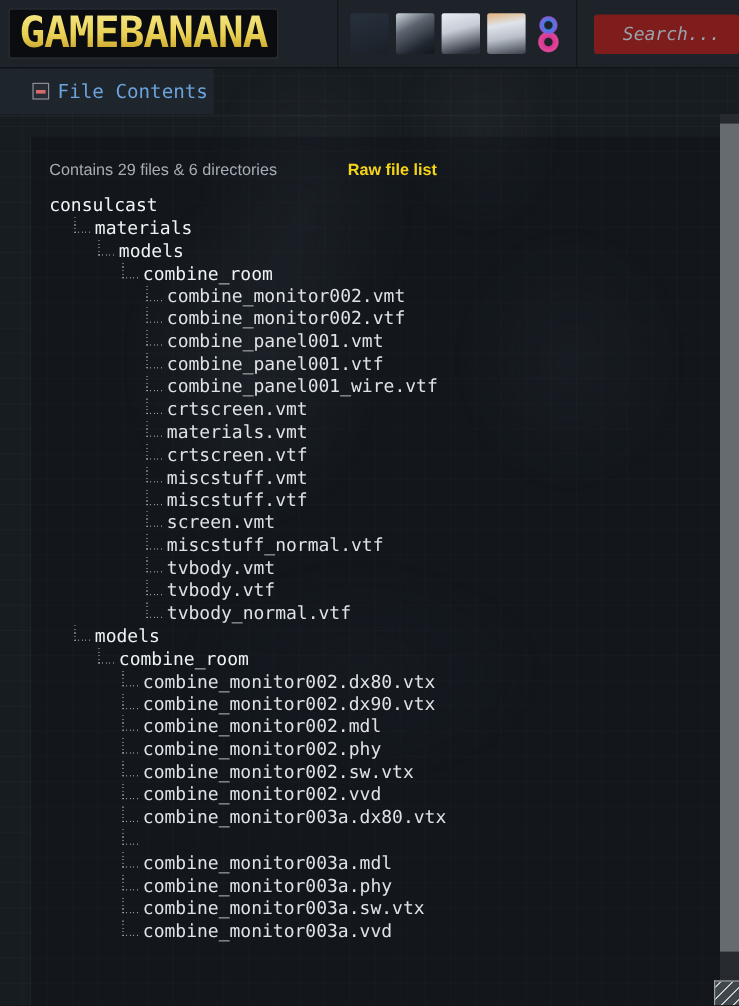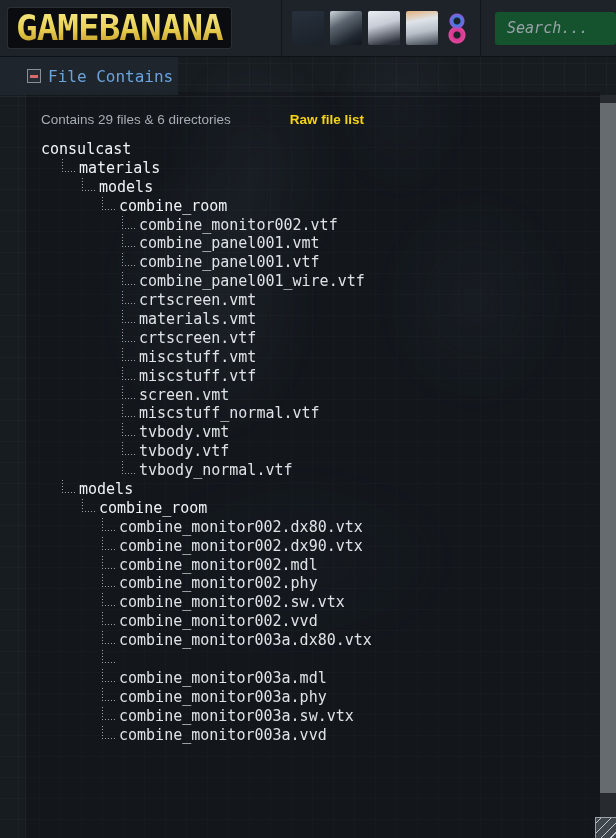--- a/index.html
+++ b/index.html
@@ -109,25 +109,25 @@
   .search-wrap {
     flex: 1 1 auto;
     height: 57px;
     display: flex; align-items: center;
     padding-left: 14px;
     overflow: hidden;
   }
   .search-box {
     height: 33px;
     width: 140px;
-    background: #14532d;
+    background: #7f1d1d;
     border: none;
     border-radius: 3px;
     display: flex; align-items: center;
-    padding: 0 12px;
+    padding: 0 24px;
     overflow: hidden;
   }
   .search-ph {
     font-family: "DejaVu Sans Mono", monospace;
     font-style: italic;
     font-size: 15px;
     color: #9aa3ab;
     white-space: nowrap;
   }
 
@@ -173,21 +173,21 @@
     position: absolute;
     left: 0; top: 96px;
     width: 600px; height: 1px;
     background: rgba(255,255,255,.055);
     z-index: 29;
   }
 
   
   .content-panel {
     position: absolute;
-    left: 25px; top: 92px;
+    left: 25px; top: 114px;
     width: 575px;
     bottom: 0;
     border-left: 1px solid rgba(255,255,255,.05);
     background: rgba(12,16,20,.34);
     overflow: hidden;
     z-index: 20;
   }
   .contains-row {
     display: flex; align-items: baseline; gap: 11px;
     padding: 20px 0 0 15px;
@@ -319,21 +319,21 @@
       </div>
     </div>
   </div>
 
   <div class="module-title-row">
     <div class="module-title-bg"></div>
     <div class="module-title">
       <span class="collapse-icon">
           <i></i>
         </span>
-      <span class="module-title-text">File Contains</span>
+      <span class="module-title-text">File Contents</span>
     </div>
   </div>
   <div class="title-divider"></div>
 
   <div class="content-panel">
 
     <div class="contains-row">
       <span class="contains-text">Contains 29 files &amp; 6 directories</span>
       <span class="raw-link">Raw file list</span>
     </div>
@@ -353,20 +353,25 @@
           <span class="tree-name dir">models</span>
         </div>
         <div class="tree-row">
           <span class="tree-indent" style="width: 58px;"></span>
           <span class="tree-elbow"></span>
           <span class="tree-name dir">combine_room</span>
         </div>
         <div class="tree-row">
           <span class="tree-indent" style="width: 78px;"></span>
           <span class="tree-elbow"></span>
+          <span class="tree-name file">combine_monitor002.vmt</span>
+        </div>
+        <div class="tree-row">
+          <span class="tree-indent" style="width: 78px;"></span>
+          <span class="tree-elbow"></span>
           <span class="tree-name file">combine_monitor002.vtf</span>
         </div>
         <div class="tree-row">
           <span class="tree-indent" style="width: 78px;"></span>
           <span class="tree-elbow"></span>
           <span class="tree-name file">combine_panel001.vmt</span>
         </div>
         <div class="tree-row">
           <span class="tree-indent" style="width: 78px;"></span>
           <span class="tree-elbow"></span>

